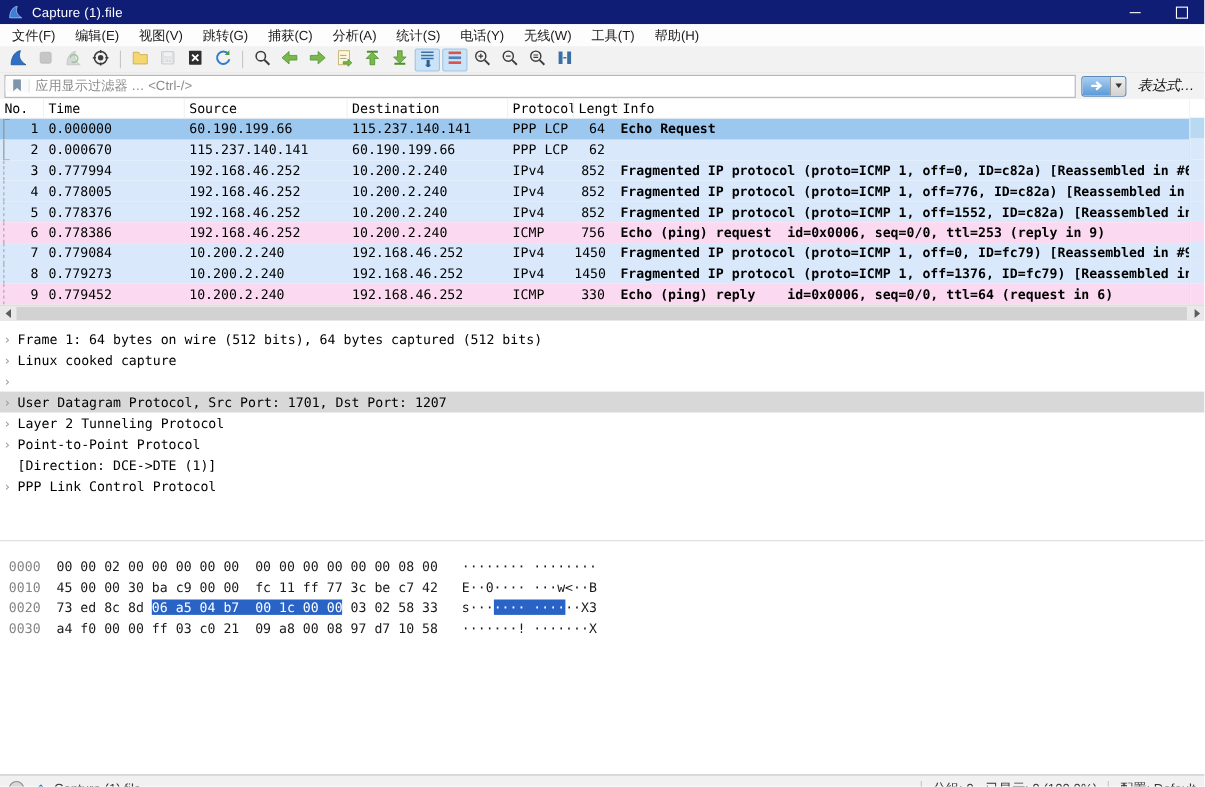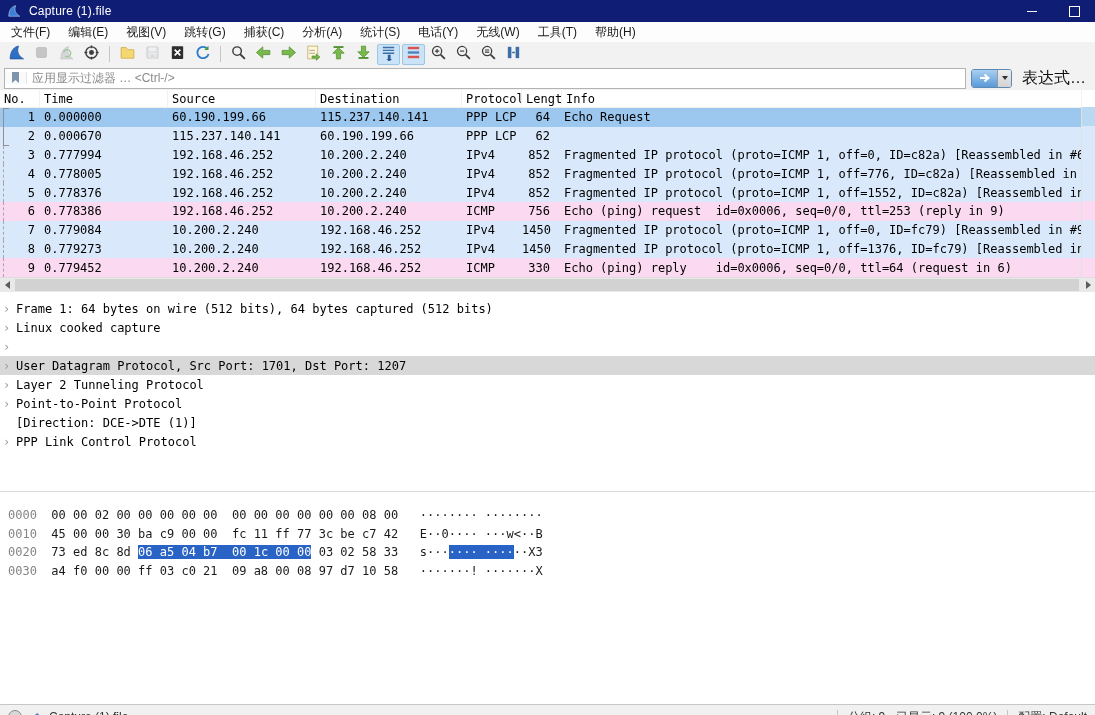--- a/index.html
+++ b/index.html
@@ -39,35 +39,35 @@
     display:flex;align-items:center;padding:0 4px;gap:5px;}
   .filter-field{flex:1;display:flex;align-items:center;height:19px;background:#fff;border:1px solid #b3b3b3;}
   .bookmark-btn{width:21px;display:flex;align-items:center;justify-content:center;border-right:1px solid #e4e4e4;background:#fafafa;}
   .filter-input{flex:1;border:0;outline:0;font-size:12px;padding:0 5px;background:transparent;color:#222;}
   .filter-input::placeholder{color:#8b8b8b;}
   .apply-group{display:flex;height:17px;border:1px solid #5d89b4;border-radius:3px;overflow:hidden;}
   .apply-main{width:25px;background:linear-gradient(#a9cff3,#599ad8);display:flex;align-items:center;justify-content:center;}
   .apply-caret{width:13px;background:linear-gradient(#efefef,#d2d2d2);border-left:1px solid #9a9a9a;
     display:flex;align-items:center;justify-content:center;}
   .caret-shape{width:0;height:0;border-left:3px solid transparent;border-right:3px solid transparent;border-top:4px solid #333;}
-  .expr-btn{font-size:16px;color:#111;padding:0 5px;white-space:nowrap;}
+  .expr-btn{font-size:13px;color:#111;padding:0 5px;white-space:nowrap;font-style:italic;}
 
   
   #packet-area{top:90px;left:0;right:0;height:187px;background:#fff;}
   #pl-main{position:absolute;left:0;top:0;right:13px;bottom:0;overflow:hidden;background:#fff;}
   .pl-grid{display:grid;grid-template-columns:40px 128px 148px 146px 60px 40px 1fr;}
   #pl-header{height:17px;align-items:center;font:12px "DejaVu Sans Mono",monospace;color:#000;
     border-bottom:1px solid #f0f0f0;text-align:center;}
   #pl-header .hcell{padding-left:4px;border-right:1px solid #f1f1f1;overflow:hidden;white-space:nowrap;height:100%;display:flex;align-items:center;}
   .pl-row{height:18.8px;align-items:center;font:12px "DejaVu Sans Mono",monospace;color:#000;position:relative;overflow:hidden;}
   .pl-row>div{white-space:pre;overflow:hidden;}
   .c-no{text-align:right;padding-right:5px;}
   .c-time,.c-src,.c-dst,.c-proto{padding-left:4px;}
   .c-len{text-align:right;padding-right:12px;}
-  .c-info{padding-left:2px;}
+  .c-info{padding-left:2px;font-weight:bold;}
   .row-selected{background:var(--c-sel,#9cc7ee);}
   .row-blue{background:var(--c-blue,#d9e9fb);}
   .row-pink{background:var(--c-pink,#fbdaf1);}
   .marker{position:absolute;left:3px;top:0;bottom:0;width:5px;}
   .m-bracket-top{border-left:1px solid #8f8f8f;}
   .m-bracket-top::after{content:"";position:absolute;left:0;top:0;width:5px;height:1px;background:#8f8f8f;}
   .m-bracket-bottom{border-left:1px solid #8f8f8f;}
   .m-bracket-bottom::after{content:"";position:absolute;left:0;bottom:0;width:5px;height:1px;background:#8f8f8f;}
   .m-dashed{border-left:1px dashed #a6a6a6;}
   #pl-minimap{position:absolute;right:0;top:17px;bottom:0;width:13px;border-left:1px solid #e0e0e0;

